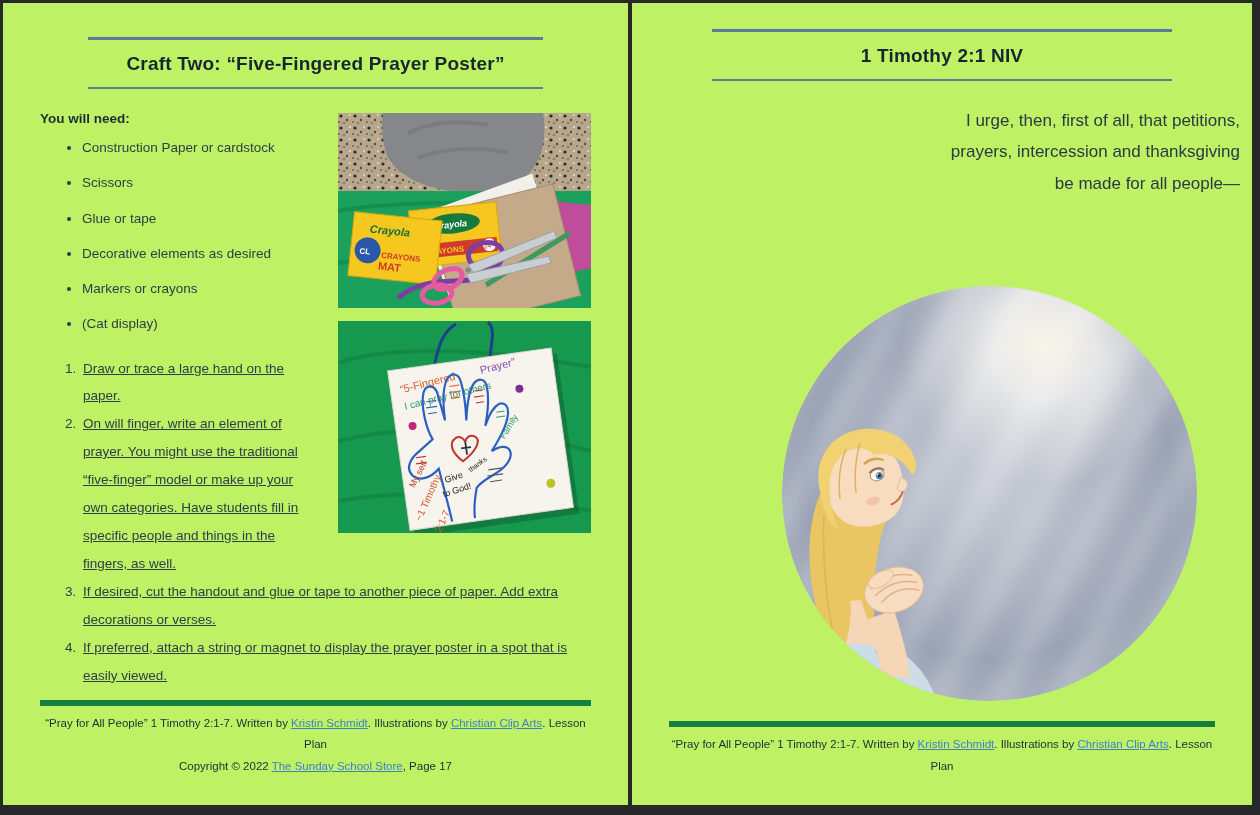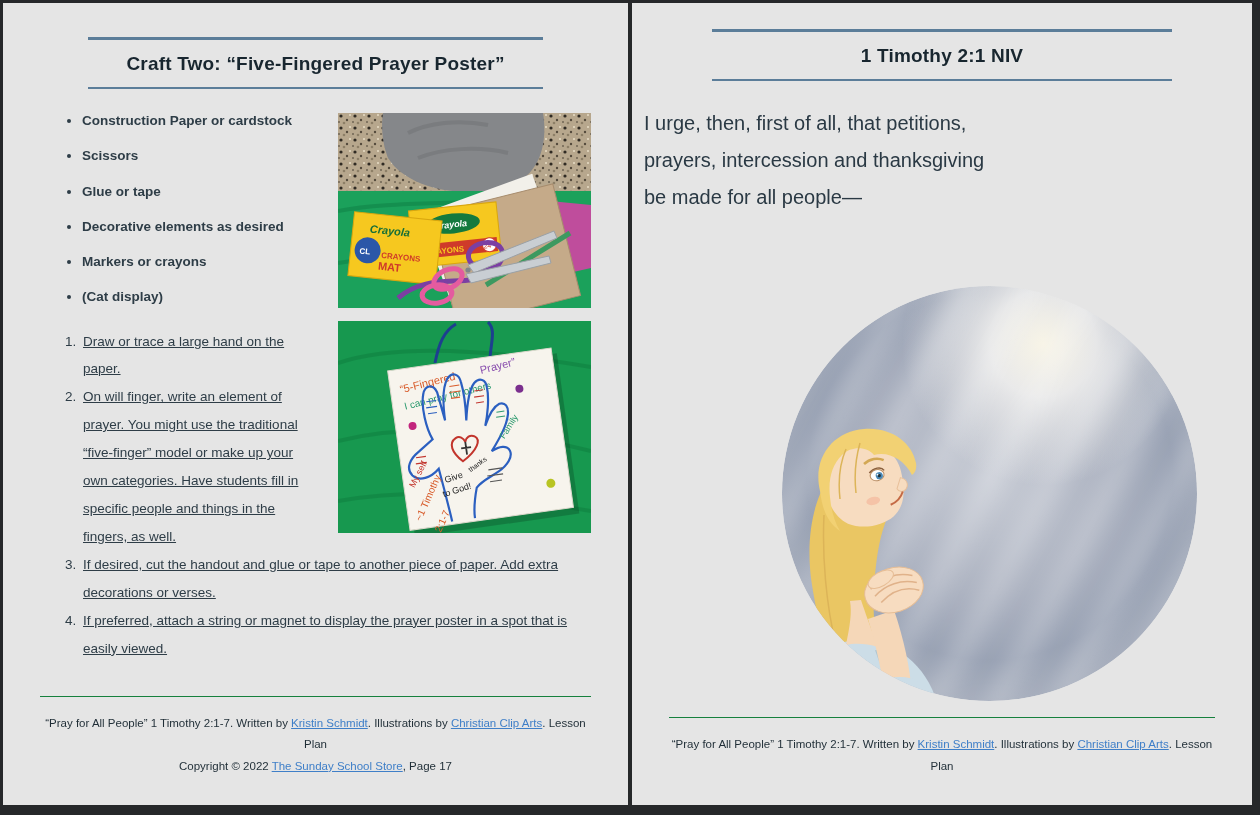--- a/index.html
+++ b/index.html
@@ -7,21 +7,21 @@
   body {
     width:1260px; height:815px;
     background:#26282a;
     font-family:"Liberation Sans", sans-serif;
     position:relative; overflow:hidden;
   }
   .spread {
     position:absolute; top:3px; left:3px; width:1249px; height:802px;
     display:flex;
   }
-  .page { background:#e5e5e5; position:relative; height:802px; }
+  .page { background:#bef264; position:relative; height:802px; }
   .page-left  { width:625px; }
   .page-divider { width:4px; background:#26282a; height:802px; }
   .page-right { width:620px; }
 
   
   .page-header { margin:34px 85px 0 85px; }
   .page-right .page-header { margin:26px 80px 0 80px; }
   .rule-thick { border-top:3px solid #5b7d99; }
   .rule-thin  { border-top:2px solid #5b7d99; }
   .page-title {
@@ -30,37 +30,37 @@
   }
 
   
   .content-left {
     margin:22px 37px 0 37px; color:#2e3d47; font-size:13.5px;
   }
   .photos-float { float:right; width:253px; margin:2px 0 12px 20px; }
   .photo { display:block; width:253px; }
   .photo + .photo { margin-top:13px; }
   .section-label { font-weight:bold; color:#1d2c36; margin:2px 0 12px 0; }
-  ul.materials { list-style:disc; margin:0 0 20px 0; padding-left:42px;font-weight:bold; }
+  ul.materials { list-style:disc; margin:0 0 20px 0; padding-left:42px; }
   ul.materials li { margin-bottom:15px; line-height:1.5; }
   ol.steps { margin:4px 0 0 0; padding-left:40px; line-height:2.07;text-decoration:underline; }
   ol.steps li { padding-left:3px; }
 
   
   .page-footer {
     position:absolute; left:37px; right:37px; bottom:28px;
-    border-top:1px solid #15803d; padding-top:16px;
+    border-top:6px solid #15803d; padding-top:7px;
     text-align:center; font-size:11.5px; line-height:1.85; color:#1f2d36;
   }
   .page-footer a { color:#3f7fc8; text-decoration:underline; }
 
   
   .verse {
-    margin:24px 12px 0 12px; text-align:left;
-    font-size:20px; line-height:1.84; color:#2a3944;
+    margin:24px 12px 0 12px; text-align:right;
+    font-size:17px; line-height:1.84; color:#2a3944;
     white-space:pre-line;
   }
   .illustration-wrap {
     position:absolute; top:283px; left:150px; width:415px; height:415px;
     border-radius:50%; overflow:hidden;
   }
   .cloud {
     position:absolute; inset:0; border-radius:50%;
     background:
       radial-gradient(circle at 63% 14%, rgba(252,248,233,.95) 0%, rgba(243,242,240,.85) 12%, rgba(243,242,240,0) 32%),
@@ -178,20 +178,21 @@
             <text x="166" y="122" font-size="9" fill="#2c9a6e" transform="rotate(-50 166 122)">Family</text>
             <text x="72" y="192" font-size="10" fill="#d85c2b" transform="rotate(-58 72 192)">~1 Timothy</text>
             <text x="90" y="206" font-size="10" fill="#d85c2b" transform="rotate(-58 90 206)">2:1-7</text>
             <circle cx="77" cy="96" r="4" fill="#c2257d"></circle>
             <circle cx="188" cy="74" r="4" fill="#7b2f8e"></circle>
             <circle cx="206" cy="172" r="4.5" fill="#b8c423"></circle>
           </g>
         </svg>
       </div>
 
+      <div class="section-label">You will need:</div>
       <ul class="materials">
         <li>Construction Paper or cardstock</li>
         <li>Scissors</li>
         <li>Glue or tape</li>
         <li>Decorative elements as desired</li>
         <li>Markers or crayons</li>
         <li>(Cat display)</li>
       </ul>
 
       <ol class="steps">

